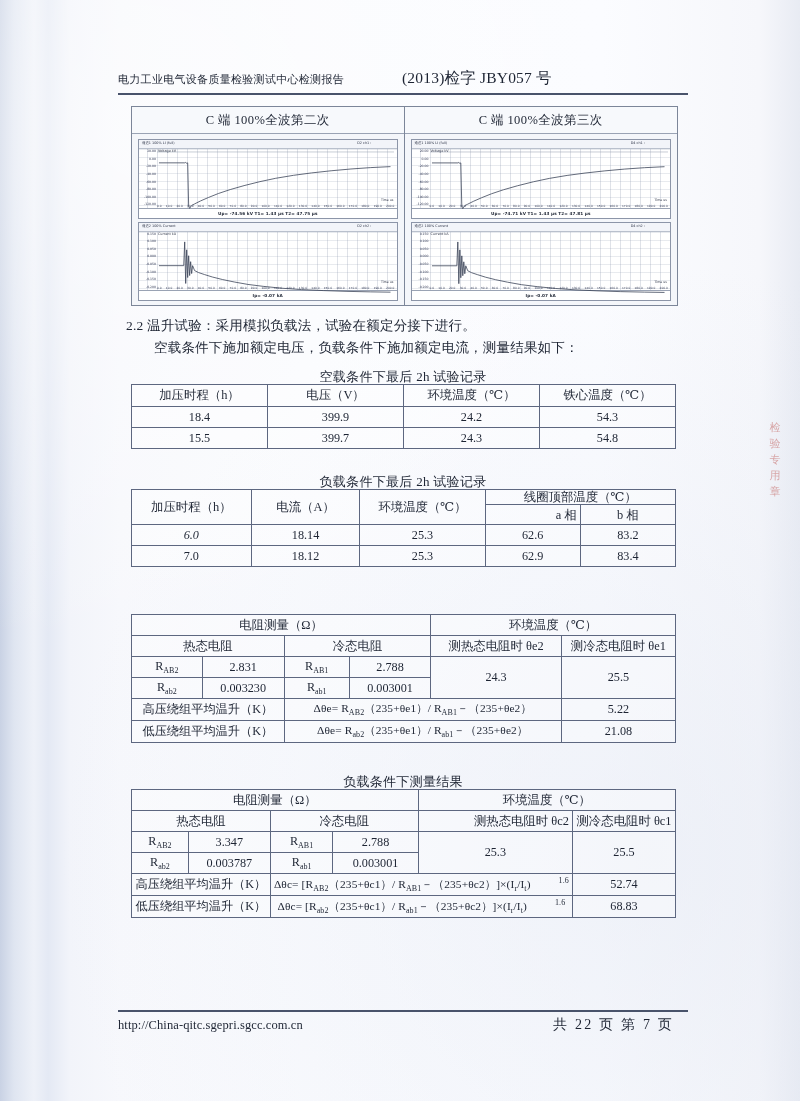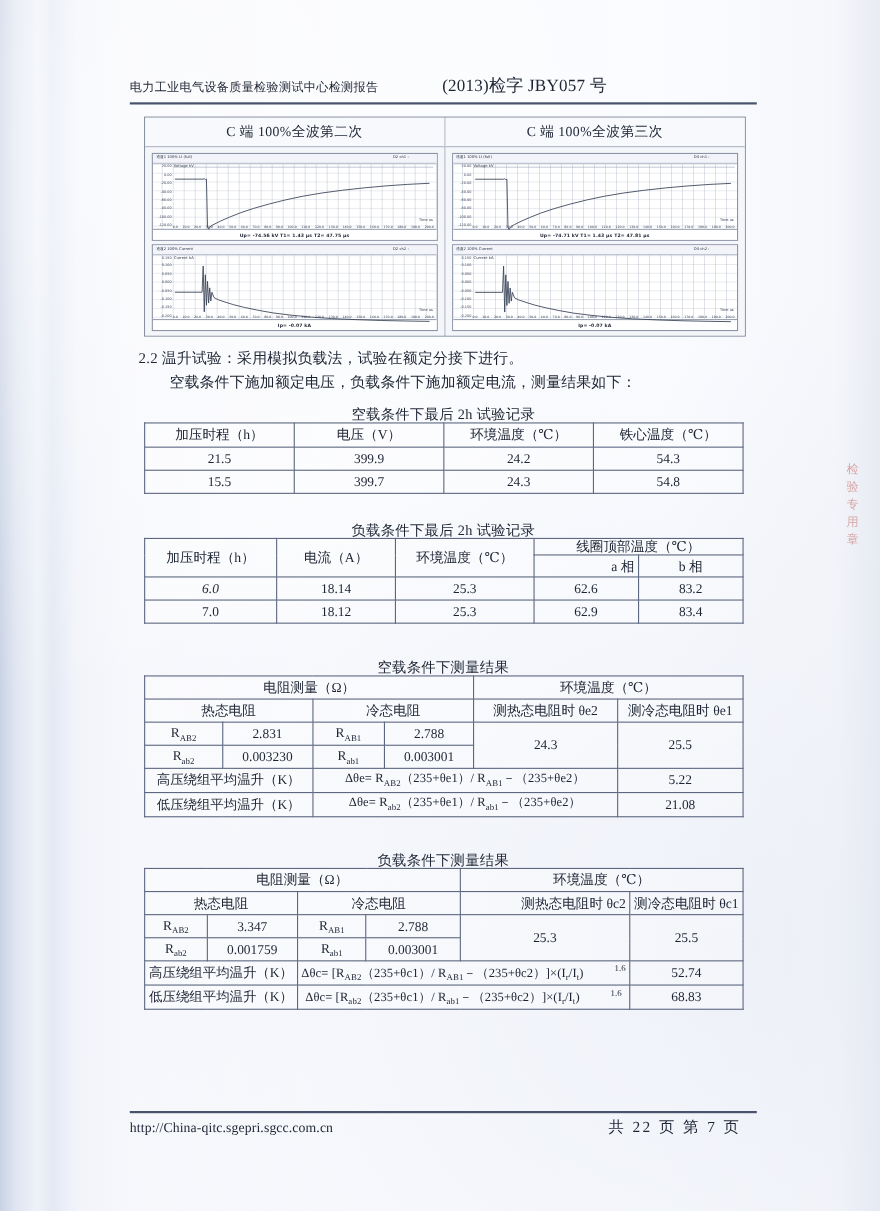--- a/index.html
+++ b/index.html
@@ -550,21 +550,21 @@
   <div class="tbl-title" style="top:368px;">空载条件下最后 2h 试验记录</div>
   <table class="rt" style="left:13px; top:384px; width:545px;">
     <tbody>
         <tr>
       <th style="width:25%; height:21px;">加压时程（h）</th>
       <th style="width:25%;">电压（V）</th>
       <th style="width:25%;">环境温度（℃）</th>
       <th style="width:25%;">铁心温度（℃）</th>
     </tr>
     <tr>
-      <td style="height:20px;">21.5</td>
+      <td style="height:20px;">18.4</td>
       <td>399.9</td>
       <td>24.2</td>
       <td>54.3</td>
     </tr>
     <tr>
       <td style="height:20px;">15.5</td>
       <td>399.7</td>
       <td>24.3</td>
       <td>54.8</td>
     </tr>
@@ -594,21 +594,20 @@
     <tr>
       <td style="height:20px;">7.0</td>
       <td>18.12</td>
       <td>25.3</td>
       <td>62.9</td>
       <td>83.4</td>
     </tr>
   </tbody>
     </table>
 
-  <div class="tbl-title" style="top:598px;">空载条件下测量结果</div>
   <table class="rt" style="left:13px; top:614px; width:545px;">
     <tbody>
         <tr>
       <th colspan="4" style="width:55%; height:20px;">电阻测量（Ω）</th>
       <th colspan="2" style="width:45%;">环境温度（℃）</th>
     </tr>
     <tr>
       <th colspan="2" style="width:28%; height:20px;">热态电阻</th>
       <th colspan="2" style="width:27%;">冷态电阻</th>
       <th style="width:24%;">测热态电阻时 θe2</th>
@@ -657,21 +656,21 @@
     <tr>
       <td style="width:13%; height:20px;"><span>R</span><span class="cellsub">AB2</span></td>
       <td style="width:15%;">3.347</td>
       <td style="width:12%;"><span>R</span><span class="cellsub">AB1</span></td>
       <td style="width:15%;">2.788</td>
       <td rowspan="2">25.3</td>
       <td rowspan="2">25.5</td>
     </tr>
     <tr>
       <td style="height:20px;"><span>R</span><span class="cellsub">ab2</span></td>
-      <td>0.001759</td>
+      <td>0.003787</td>
       <td><span>R</span><span class="cellsub">ab1</span></td>
       <td>0.003001</td>
     </tr>
     <tr>
       <td colspan="2" style="height:21px;">高压绕组平均温升（K）</td>
       <td colspan="3" class="fml"><span>Δθc= [R</span><span class="cellsub">AB2</span><span>（235+θc1）/ R</span><span class="cellsub">AB1</span><span>－（235+θc2）]×(I</span><span class="cellsub">r</span><span>/I</span><span class="cellsub">t</span><span>)</span><span class="cellsup">1.6</span></td>
       <td>52.74</td>
     </tr>
     <tr>
       <td colspan="2" style="height:21px;">低压绕组平均温升（K）</td>

